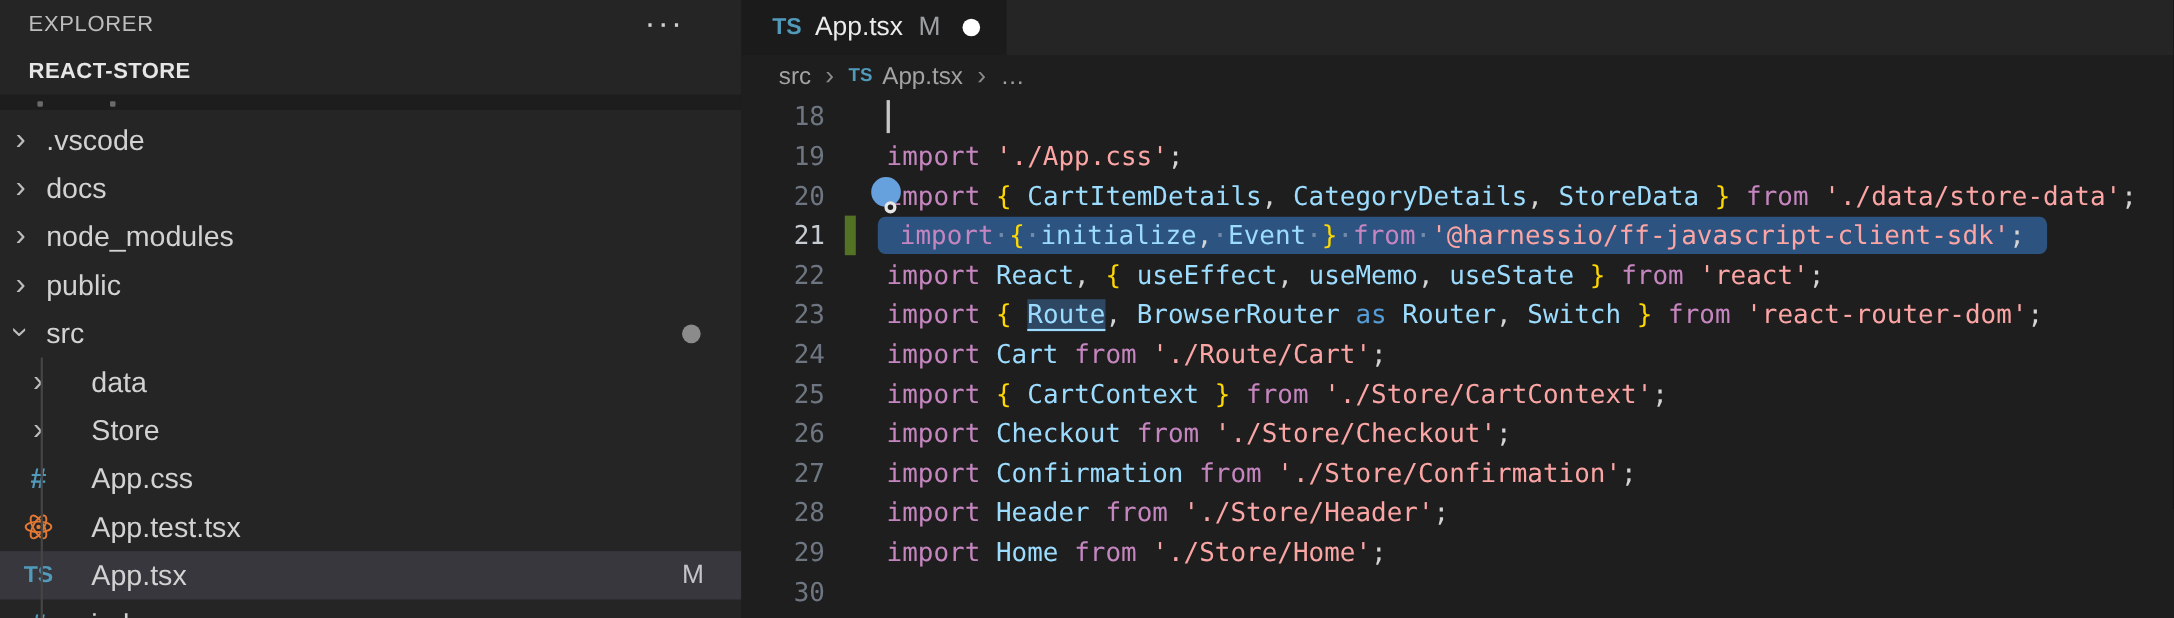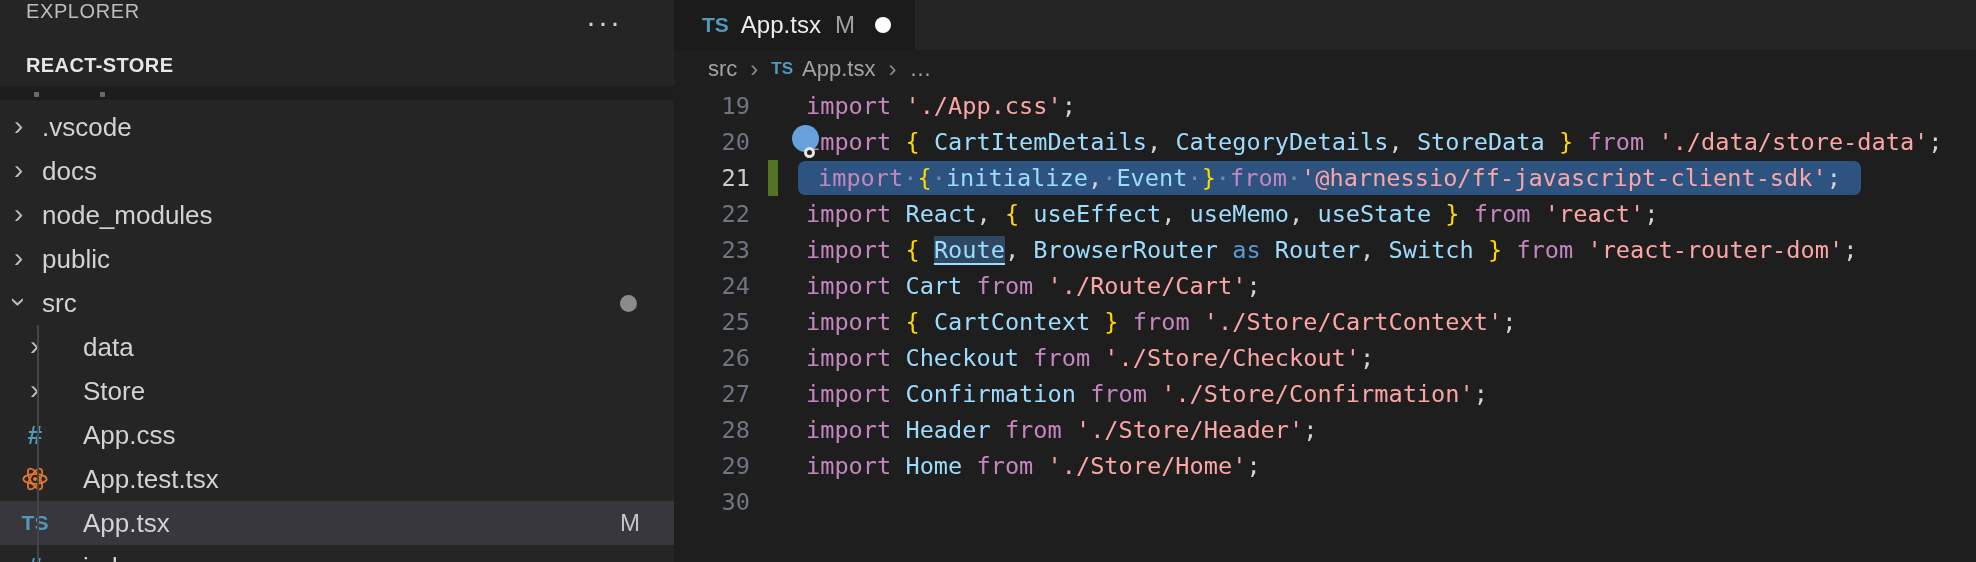--- a/index.html
+++ b/index.html
@@ -5,21 +5,21 @@
   * { box-sizing: border-box; margin: 0; padding: 0; }
   html,body { background:#111; }
   #app {
     position: relative; width: 1976px; height: 562px;
     background:#1e1e1e; overflow: hidden;
     font-family: "Liberation Sans", "DejaVu Sans", sans-serif;
     color:#cccccc; cursor: default;
   }
   
   #sidebar { position:absolute; left:0; top:0; width:674px; height:562px; background:#252526; }
-  .sb-header { position:absolute; left:0; top:0; width:100%; height:44px; display:flex; align-items:flex-start; }
+  .sb-header { position:absolute; left:0; top:0; width:100%; height:44px; display:flex; align-items:center; }
   .sb-header .title { margin-left:26px; font-size:20px; letter-spacing:0.6px; color:#bdbdbd; }
   .sb-actions { position:absolute; right:52px; top:2px; font-size:30px; color:#d0d0d0; letter-spacing:2px; line-height:40px; }
   .sb-section { position:absolute; left:0; top:44px; width:100%; height:42px; display:flex; align-items:center; }
   .sb-section .title { margin-left:26px; font-size:20px; font-weight:bold; letter-spacing:0.4px; color:#e6e6e6; }
   .scroll-sliver { position:absolute; left:0; top:86px; width:100%; height:14px; background:#1d1d1d; }
   .scroll-sliver .speck { position:absolute; top:6px; width:5px; height:5px; background:#6a6a6a; border-radius:1px; }
   #tree { position:absolute; left:0; top:105px; width:100%; }
   .row { position:relative; height:44px; display:flex; align-items:center; font-size:26px; color:#d2d2d2; }
   .row.selected { background:#37373d; }
   .chev { position:absolute; font-size:28px; color:#bdbdbd; line-height:44px; top:-1px; }
@@ -150,20 +150,21 @@
     </div>
     <div id="breadcrumb">
         <span class="bc-item">src</span>
         <span class="bc-sep">›</span>
         <span class="bc-ts">TS</span>
         <span class="bc-item">App.tsx</span>
         <span class="bc-sep">›</span>
         <span class="bc-item">…</span>
       </div>
     <div id="code">
+        <div class="cl"><span class="ln">18</span><span class="txt"></span><span class="caret"></span></div>
         <div class="cl"><span class="ln">19</span><span class="txt"><span class="kw">import </span><span class="str">'./App.css'</span><span class="pn">;</span></span></div>
         <div class="cl"><span class="ln">20</span><span class="txt"><span class="kw">import </span><span class="br">{</span><span class="pn"> </span><span class="id">CartItemDetails</span><span class="pn">, </span><span class="id">CategoryDetails</span><span class="pn">, </span><span class="id">StoreData</span><span class="pn"> </span><span class="br">}</span><span class="pn"> </span><span class="kw">from</span><span class="pn"> </span><span class="str">'./data/store-data'</span><span class="pn">;</span></span><span class="rc-dot"></span><span class="rc-ring"></span></div>
         <div class="cl active"><span class="ln">21</span><span class="gutbar"></span><span class="txt"><span class="sel"><span class="kw">import</span><span class="ws">·</span><span class="br">{</span><span class="ws">·</span><span class="id">initialize</span><span class="pn">,</span><span class="ws">·</span><span class="id">Event</span><span class="ws">·</span><span class="br">}</span><span class="ws">·</span><span class="kw">from</span><span class="ws">·</span><span class="str">'@harnessio/ff-javascript-client-sdk'</span><span class="pn">;</span></span></span></div>
         <div class="cl"><span class="ln">22</span><span class="txt"><span class="kw">import </span><span class="id">React</span><span class="pn">, </span><span class="br">{</span><span class="pn"> </span><span class="id">useEffect</span><span class="pn">, </span><span class="id">useMemo</span><span class="pn">, </span><span class="id">useState</span><span class="pn"> </span><span class="br">}</span><span class="pn"> </span><span class="kw">from</span><span class="pn"> </span><span class="str">'react'</span><span class="pn">;</span></span></div>
         <div class="cl"><span class="ln">23</span><span class="txt"><span class="kw">import </span><span class="br">{</span><span class="pn"> </span><span class="lk">Route</span><span class="pn">, </span><span class="id">BrowserRouter</span><span class="pn"> </span><span class="as">as</span><span class="pn"> </span><span class="id">Router</span><span class="pn">, </span><span class="id">Switch</span><span class="pn"> </span><span class="br">}</span><span class="pn"> </span><span class="kw">from</span><span class="pn"> </span><span class="str">'react-router-dom'</span><span class="pn">;</span></span></div>
         <div class="cl"><span class="ln">24</span><span class="txt"><span class="kw">import </span><span class="id">Cart</span><span class="pn"> </span><span class="kw">from</span><span class="pn"> </span><span class="str">'./Route/Cart'</span><span class="pn">;</span></span></div>
         <div class="cl"><span class="ln">25</span><span class="txt"><span class="kw">import </span><span class="br">{</span><span class="pn"> </span><span class="id">CartContext</span><span class="pn"> </span><span class="br">}</span><span class="pn"> </span><span class="kw">from</span><span class="pn"> </span><span class="str">'./Store/CartContext'</span><span class="pn">;</span></span></div>
         <div class="cl"><span class="ln">26</span><span class="txt"><span class="kw">import </span><span class="id">Checkout</span><span class="pn"> </span><span class="kw">from</span><span class="pn"> </span><span class="str">'./Store/Checkout'</span><span class="pn">;</span></span></div>
         <div class="cl"><span class="ln">27</span><span class="txt"><span class="kw">import </span><span class="id">Confirmation</span><span class="pn"> </span><span class="kw">from</span><span class="pn"> </span><span class="str">'./Store/Confirmation'</span><span class="pn">;</span></span></div>
         <div class="cl"><span class="ln">28</span><span class="txt"><span class="kw">import </span><span class="id">Header</span><span class="pn"> </span><span class="kw">from</span><span class="pn"> </span><span class="str">'./Store/Header'</span><span class="pn">;</span></span></div>

